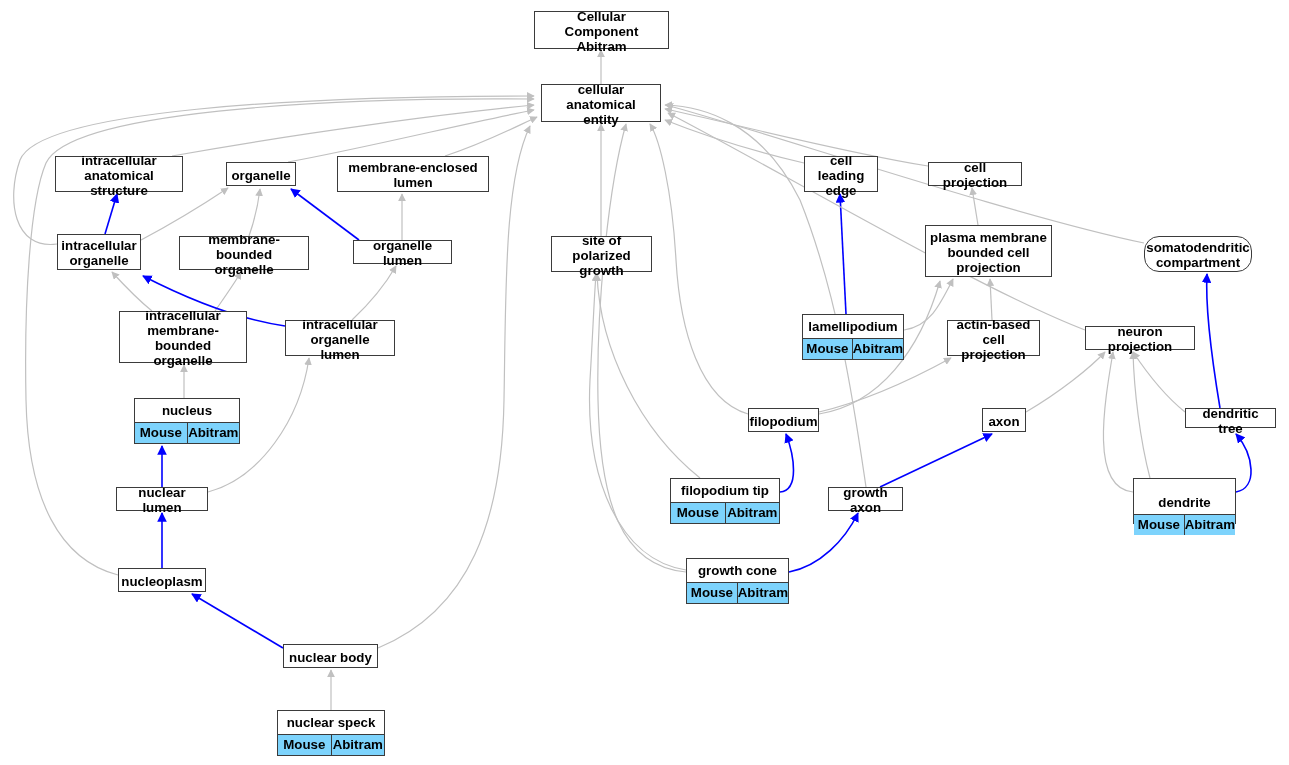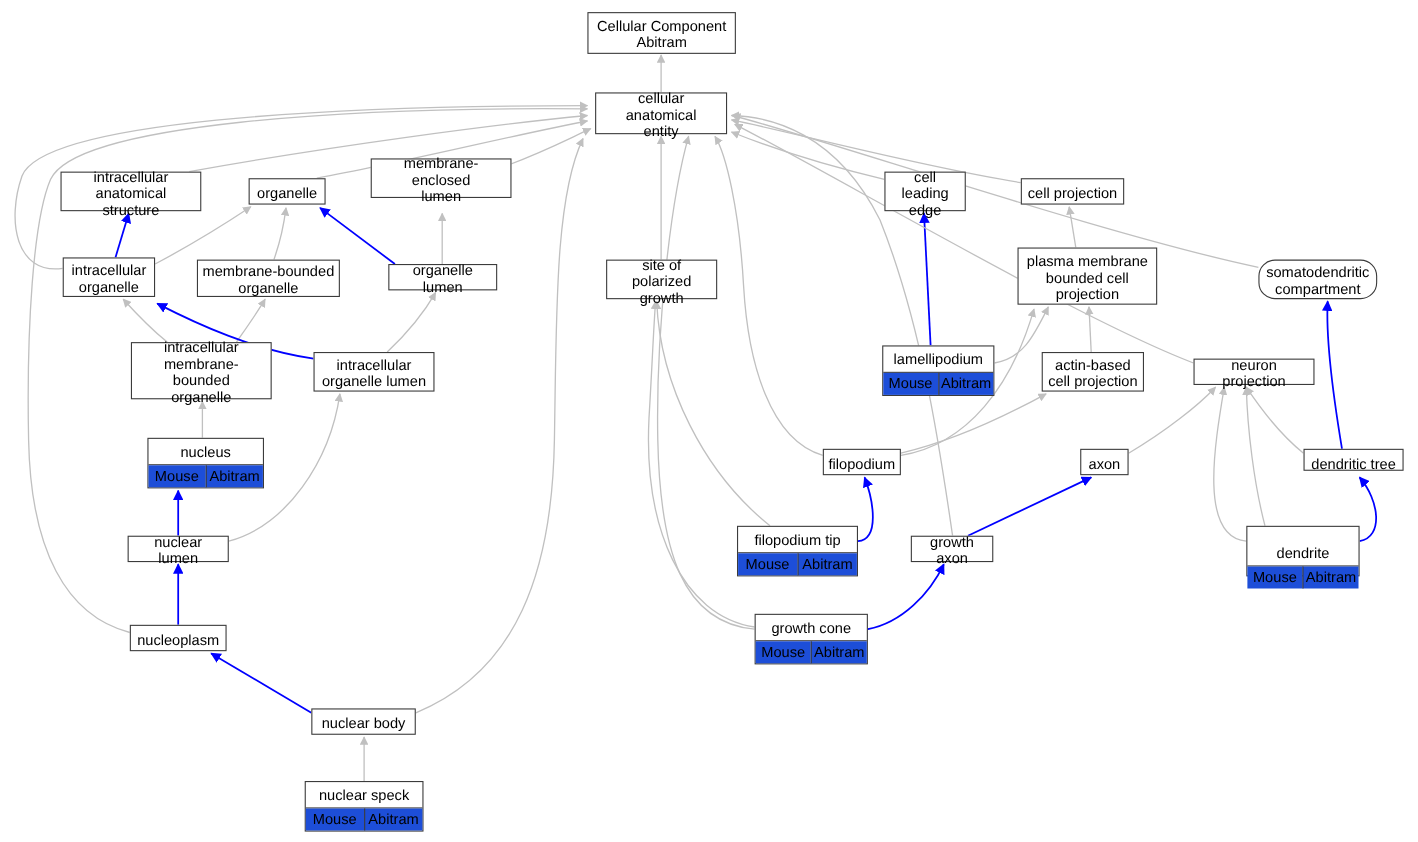--- a/index.html
+++ b/index.html
@@ -1,25 +1,25 @@
 <!DOCTYPE html>
 <html><head>
 <meta charset="utf-8">
 <style>
   html,body{margin:0;padding:0;background:#ffffff;}
   body{width:1289px;height:765px;overflow:hidden;font-family:"Liberation Sans",sans-serif;}
-  #stage{position:relative;width:1289px;height:765px;}
+  #stage{position:relative;width:1289px;height:765px;font-weight:bold;}
   #edges{position:absolute;left:0;top:0;width:1289px;height:765px;}
   .node{position:absolute;box-sizing:border-box;background:#ffffff;border:1.3px solid #3b3b3b;}
   .node .title{display:flex;align-items:center;justify-content:center;text-align:center;
       font-size:13.3px;line-height:15px;color:#000;box-sizing:border-box;padding:0 4px;width:100%;}
   .node.ann .title{border-bottom:1.3px solid #3b3b3b;}
   .annrow{display:flex;width:100%;box-sizing:border-box;}
   .annrow .cell{flex:1;text-align:center;font-size:13.3px;line-height:20px;
-      background:#1d4ed8;color:#000;box-sizing:border-box;}
+      background:#7dd3fc;color:#000;box-sizing:border-box;}
   .annrow .cell + .cell{border-left:1.3px solid #3b3b3b;}
 </style>
 </head>
 <body>
 
 <div id="stage">
   <svg id="edges" viewBox="0 0 1289 765" xmlns="http://www.w3.org/2000/svg">
     <defs>
       <marker id="ah-isa" viewBox="0 0 10 10" refX="9" refY="5" markerWidth="6.5" markerHeight="6.5" orient="auto-start-reverse">
         <path d="M 0 0 L 10 5 L 0 10 z" fill="#c0c0c0"></path>
@@ -84,21 +84,21 @@
       </div>
       <div class="node" style="left: 541px; top: 84px; width: 120px; height: 38px;">
         <div class="title" style="height: 38px;">cellular anatomical<br>entity</div>
       </div>
       <div class="node" style="left: 55px; top: 156px; width: 128px; height: 36px;">
         <div class="title" style="height: 36px;">intracellular<br>anatomical structure</div>
       </div>
       <div class="node" style="left: 226px; top: 162px; width: 70px; height: 24px;">
         <div class="title" style="height: 24px;">organelle</div>
       </div>
-      <div class="node" style="left: 337px; top: 144px; width: 128px; height: 36px;">
+      <div class="node" style="left: 337px; top: 156px; width: 152px; height: 36px;">
         <div class="title" style="height: 36px;">membrane-enclosed<br>lumen</div>
       </div>
       <div class="node" style="left: 804px; top: 156px; width: 74px; height: 36px;">
         <div class="title" style="height: 36px;">cell leading<br>edge</div>
       </div>
       <div class="node" style="left: 928px; top: 162px; width: 94px; height: 24px;">
         <div class="title" style="height: 24px;">cell projection</div>
       </div>
       <div class="node" style="left: 57px; top: 234px; width: 84px; height: 36px;">
         <div class="title" style="height: 36px;">intracellular<br>organelle</div>

